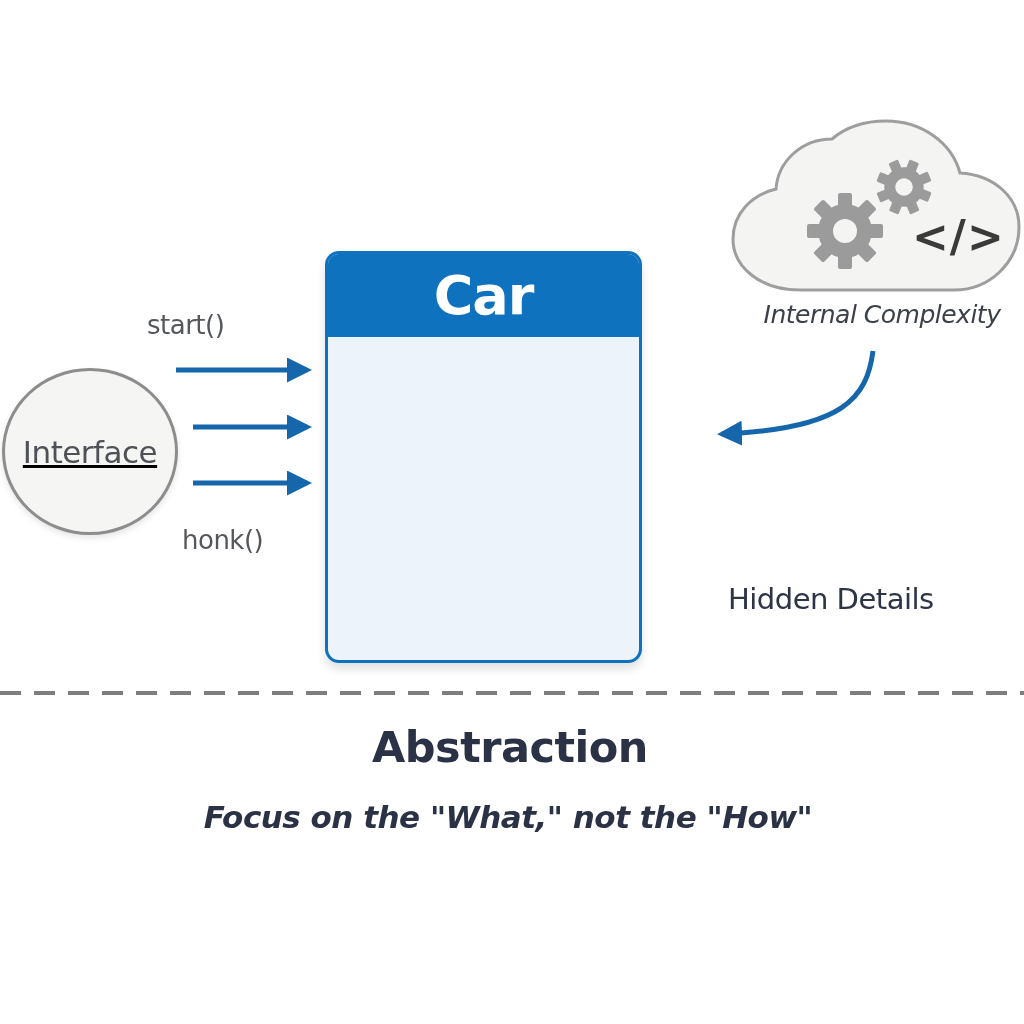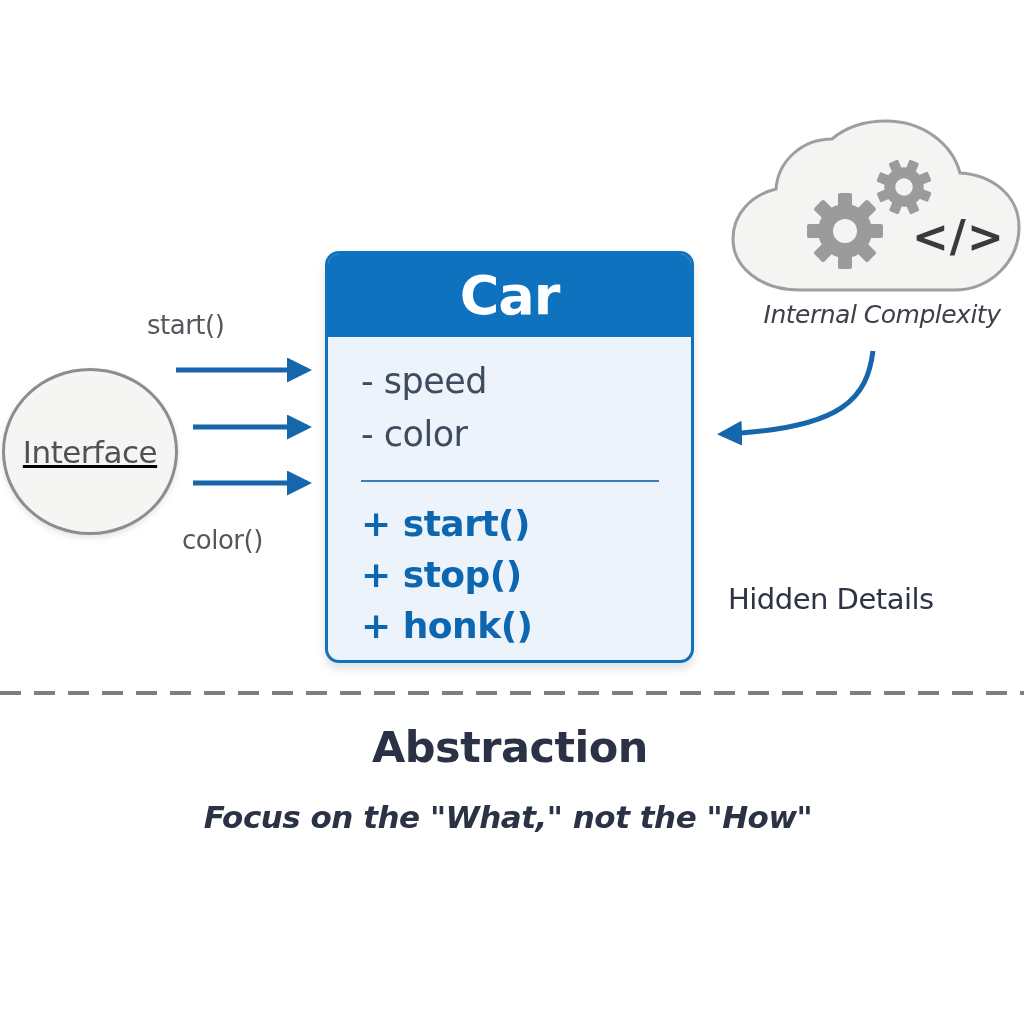--- a/index.html
+++ b/index.html
@@ -17,21 +17,21 @@
     display:flex;align-items:center;justify-content:center;box-sizing:border-box;text-decoration:underline;
   }
   .interface-node span{font-size:31px;color:#4e5257;letter-spacing:-0.5px;white-space:nowrap;}
 
   .arrow-label{position:absolute;font-size:26px;color:#54575b;letter-spacing:-0.5px;white-space:nowrap;}
   .label-start{left:147px;top:310px;}
   .label-stop{left:182px;top:525px;}
 
   
   .car-box{
-    position:absolute;left:325px;top:251px;width:369px;height:412px;box-sizing:border-box;
+    position:absolute;left:325px;top:251px;width:317px;height:412px;box-sizing:border-box;
     border:3.5px solid #0e72be;border-radius:14px;background:#edf3fa;
     box-shadow:0 6px 10px rgba(0,0,0,.12);overflow:hidden;
   }
   .car-header{
     height:83px;background:#0e72be;display:flex;align-items:center;justify-content:center;
     color:#ffffff;font-size:54px;font-weight:bold;letter-spacing:-1px;
   }
   .car-body{padding:18px 0 0 33px;}
   .car-attr{font-size:35px;color:#3f4b5e;line-height:1.5;letter-spacing:-0.5px;}
   .car-divider{width:298px;border:none;border-top:2px solid #3d7cb5;margin:20px 0 16px 0;}
@@ -104,32 +104,24 @@
 
     <path d="M 873 351 C 867 397, 845 429, 722 434" fill="none" stroke="#1566ab" stroke-width="5" marker-end="url(#ah)"></path>
 
     <line x1="0" y1="693" x2="1024" y2="693" stroke="#7e7e7e" stroke-width="4" stroke-dasharray="21 13"></line>
   </svg>
 
   <div class="interface-node">
     <span>Interface</span>
   </div>
   <div class="arrow-label label-start">start()</div>
-  <div class="arrow-label label-stop">color()</div>
+  <div class="arrow-label label-stop">honk()</div>
 
   <div class="car-box">
     <div class="car-header">Car</div>
-    <div class="car-body">
-      <div class="car-attr">- speed</div>
-      <div class="car-attr">- color</div>
-      <hr class="car-divider">
-      <div class="car-method">+ start()</div>
-      <div class="car-method">+ stop()</div>
-      <div class="car-method">+ honk()</div>
-    </div>
   </div>
 
   <div class="code-glyph">&lt;/&gt;</div>
   <div class="cloud-label">Internal Complexity</div>
   <div class="hidden-label">Hidden Details</div>
 
   <div class="footer-title">Abstraction</div>
   <div class="footer-subtitle">Focus on the "What," not the "How"</div>
 
 </div>

